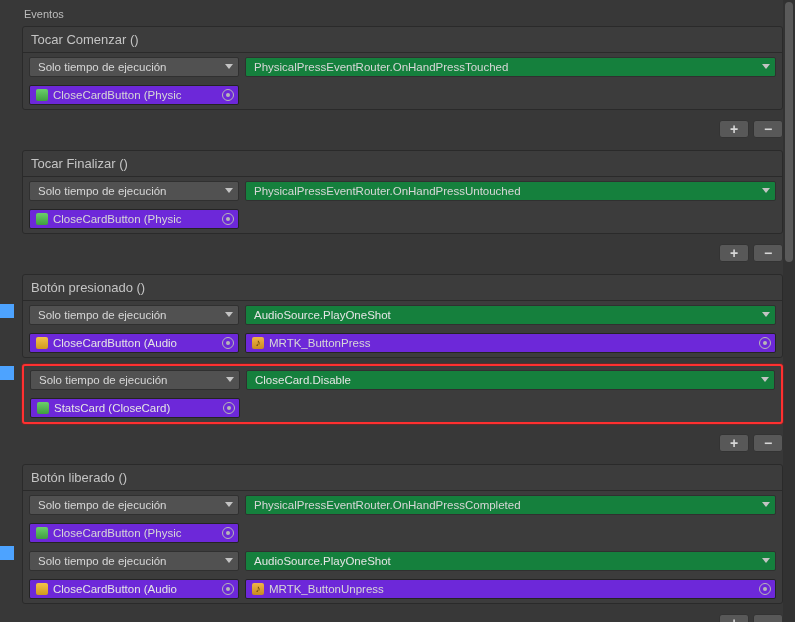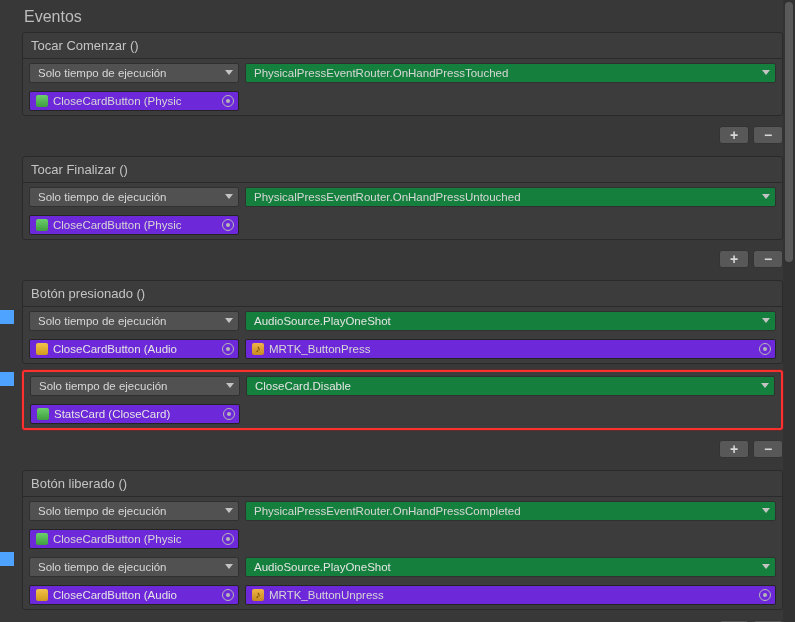--- a/index.html
+++ b/index.html
@@ -22,21 +22,21 @@
   .scroll-thumb {
     position: absolute;
     right: 2px; top: 2px;
     width: 8px; height: 260px;
     background: #5a5a5a;
     border-radius: 4px;
   }
   .wrap { padding: 6px 12px 6px 22px; }
   .section-title {
     color: #bdbdbd;
-    font-size: 16px;
+    font-size: 11px;
     padding: 2px 0 6px 2px;
   }
   .group {
     background: #3c3c3c;
     border: 1px solid #2a2a2a;
     border-radius: 3px;
     margin-bottom: 6px;
     padding: 0;
   }
   .group.highlight {

